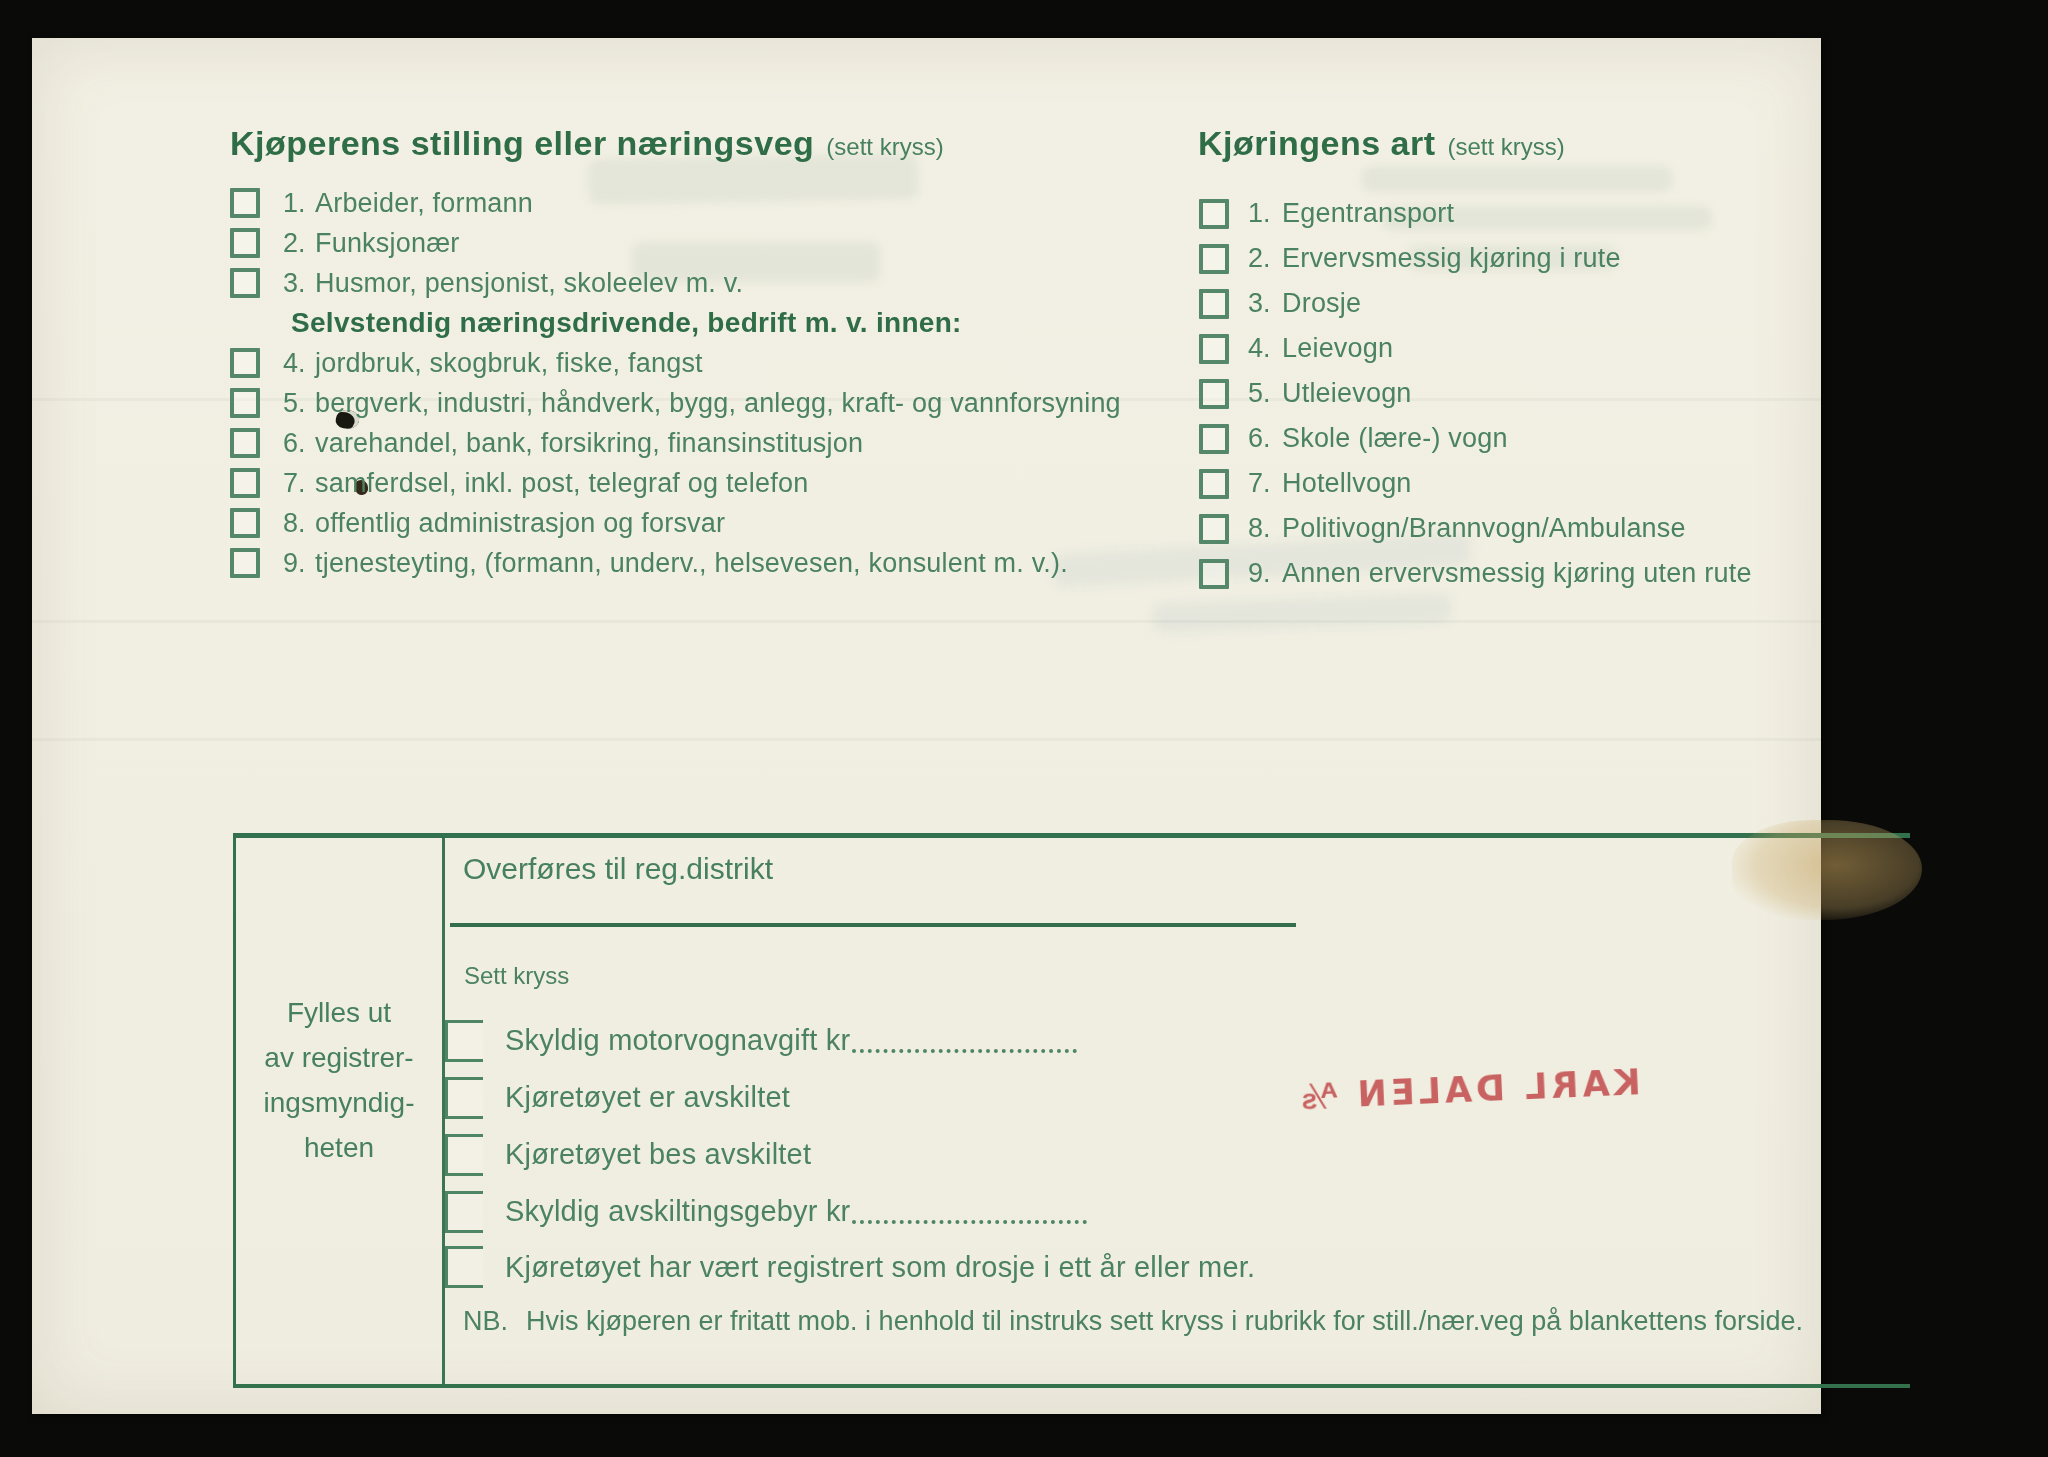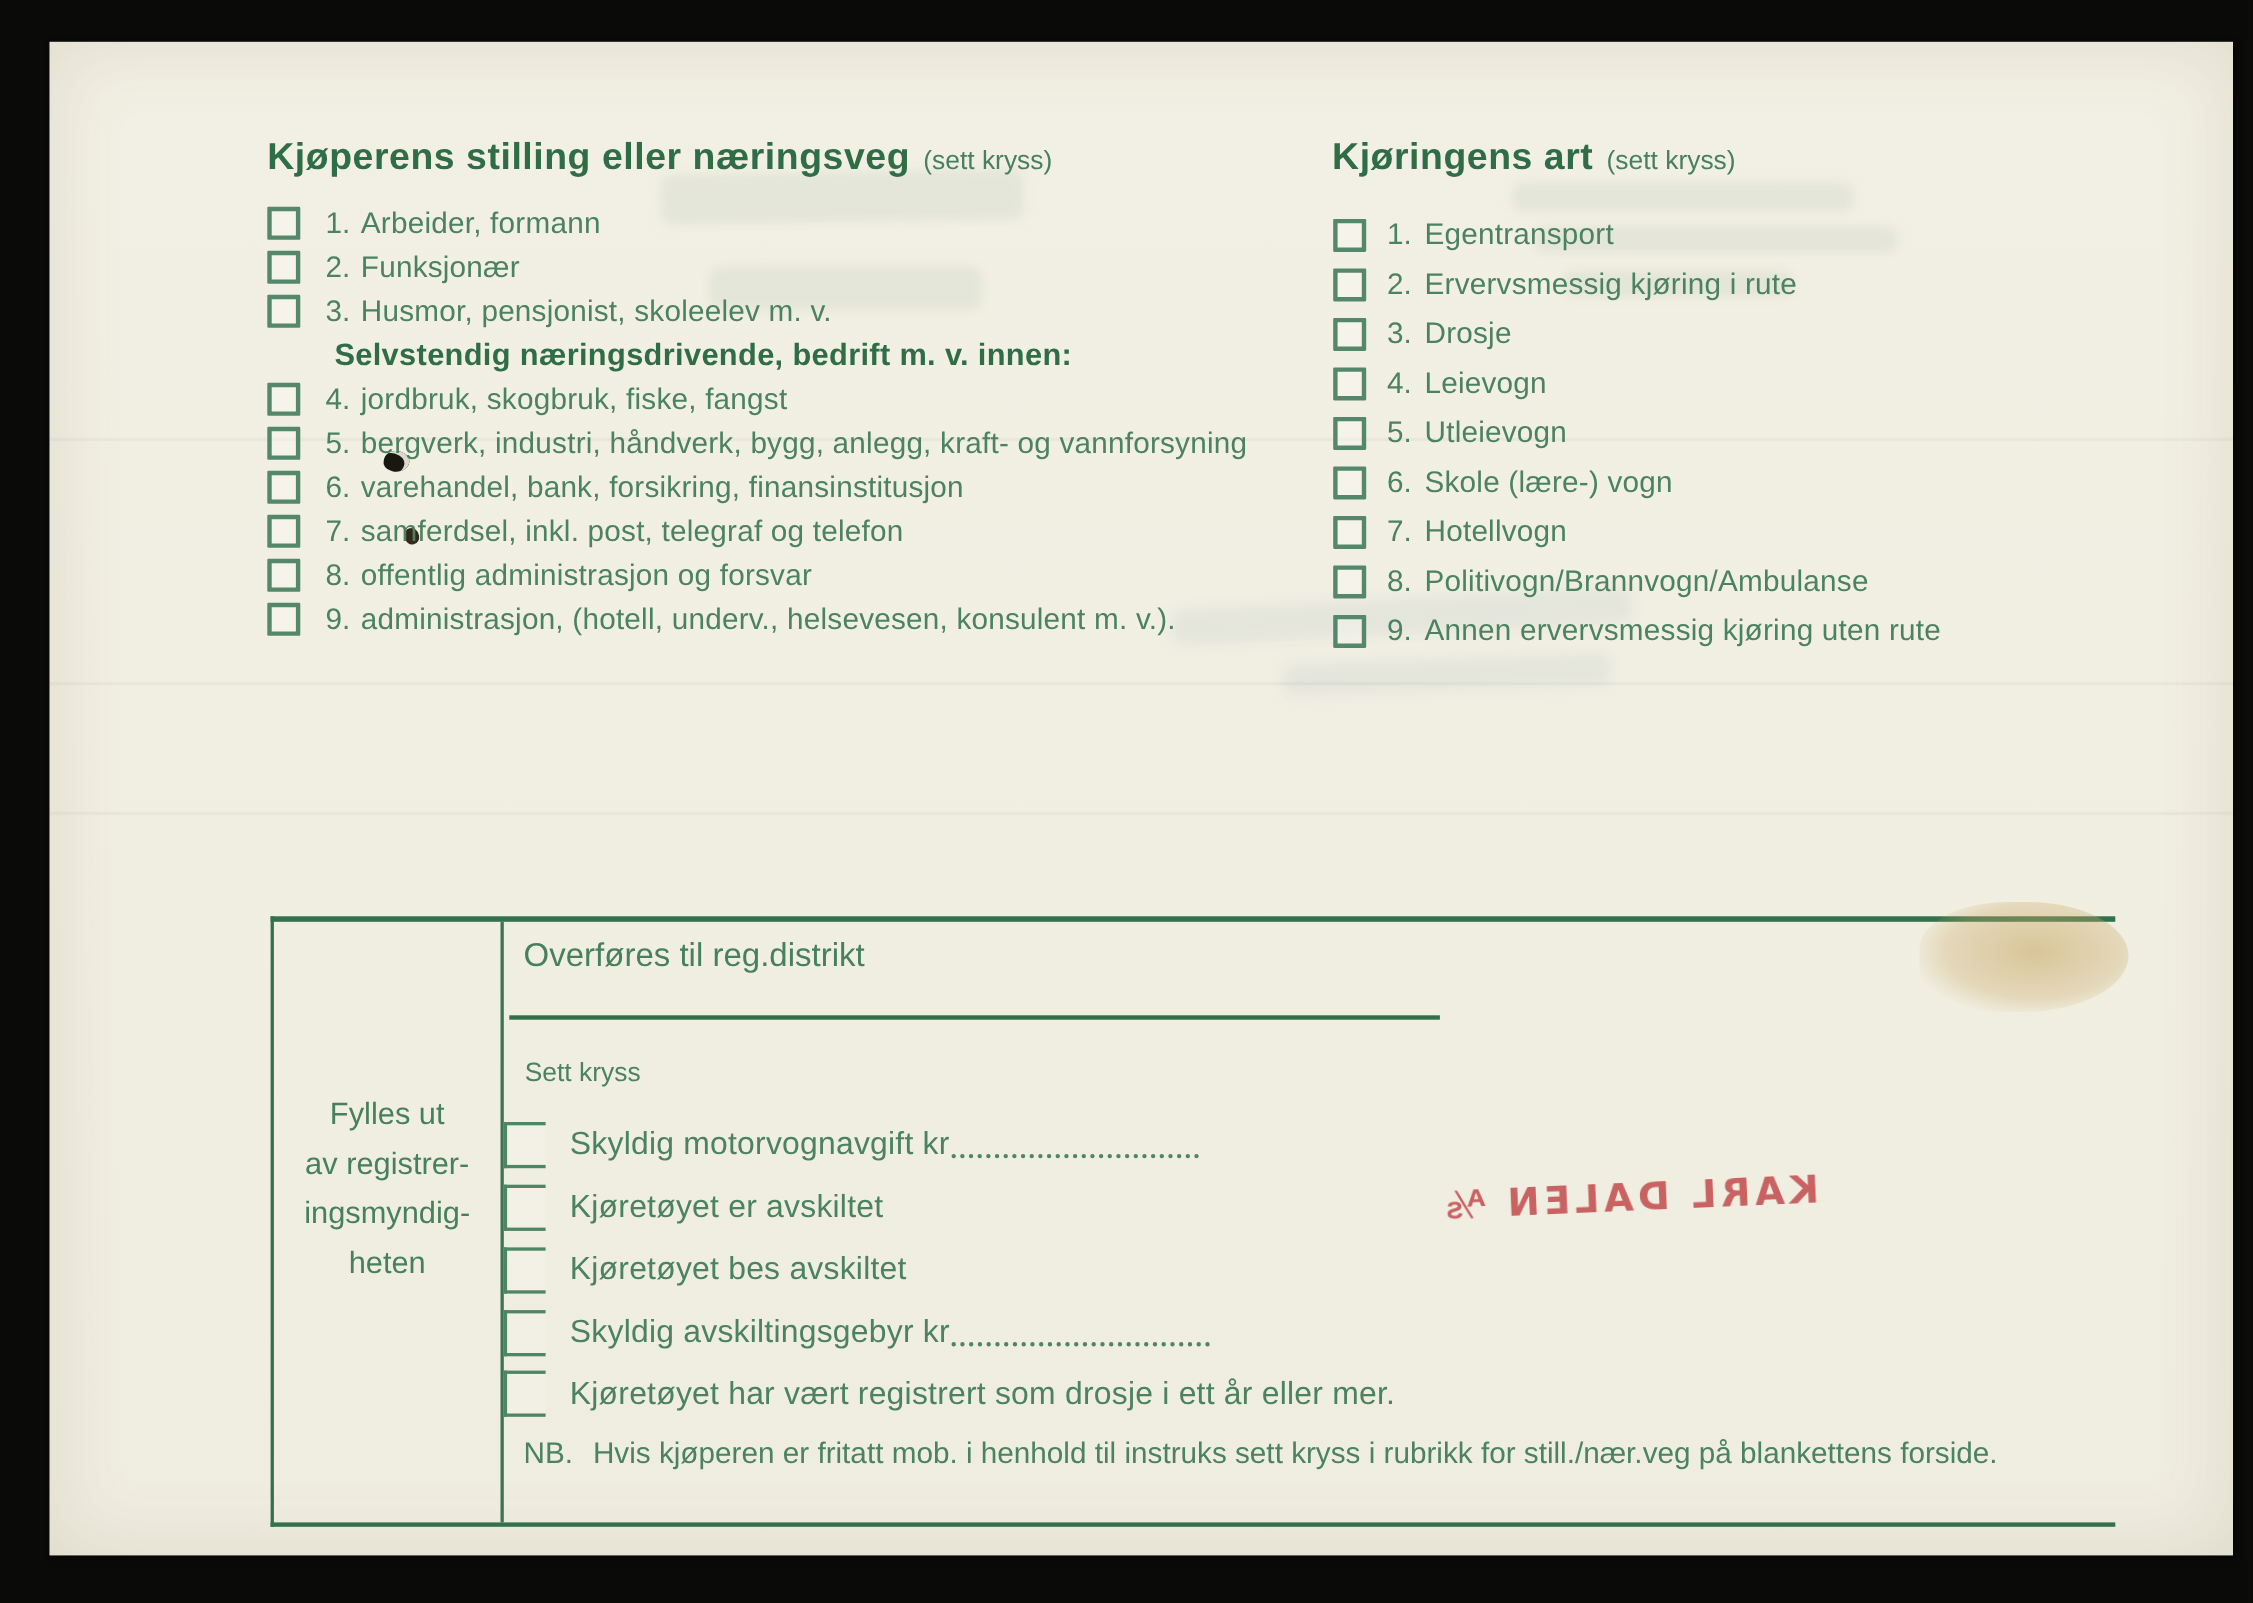--- a/index.html
+++ b/index.html
@@ -2,21 +2,21 @@
 <html><head>
 <meta charset="utf-8">
 <style>
   html,body{margin:0;padding:0;}
   body{
     width:2048px;height:1457px;position:relative;overflow:hidden;
     background:#0a0a08;
     font-family:"Liberation Sans", sans-serif;
   }
   .paper{
-    position:absolute;left:45px;top:38px;width:1985px;height:1376px;
+    position:absolute;left:32px;top:38px;width:1789px;height:1376px;
     background:linear-gradient(180deg,#f2f0e4 0%,#f1efe2 45%,#efede0 100%);
     box-shadow:inset 0 0 70px rgba(110,100,70,.14), 2px 2px 6px rgba(0,0,0,.6);
   }
   .sec-title{
     position:absolute;color:#2f6d47;font-weight:bold;font-size:34px;
     letter-spacing:.5px;white-space:nowrap;
   }
   .sec-title .suffix{
     font-weight:normal;font-size:24px;color:#47805d;margin-left:12px;letter-spacing:0;
   }
@@ -141,21 +141,21 @@
         <span class="lbl">samferdsel, inkl. post, telegraf og telefon</span>
       </div>
     <div class="row">
         <span class="cb"></span>
         <span class="num">8.</span>
         <span class="lbl">offentlig administrasjon og forsvar</span>
       </div>
     <div class="row">
         <span class="cb"></span>
         <span class="num">9.</span>
-        <span class="lbl">administrasjon, (hotell, underv., helsevesen, konsulent m. v.).</span>
+        <span class="lbl">tjenesteyting, (formann, underv., helsevesen, konsulent m. v.).</span>
       </div>
   </div>
 
   <div class="sec-title" style="left:1166px;top:86px">
     <span>Kjøringens art</span><span class="suffix">(sett kryss)</span>
   </div>
 
   <div class="rows rows-right" style="left:1167px;top:153px">
     <div class="row">
         <span class="cb"></span>

